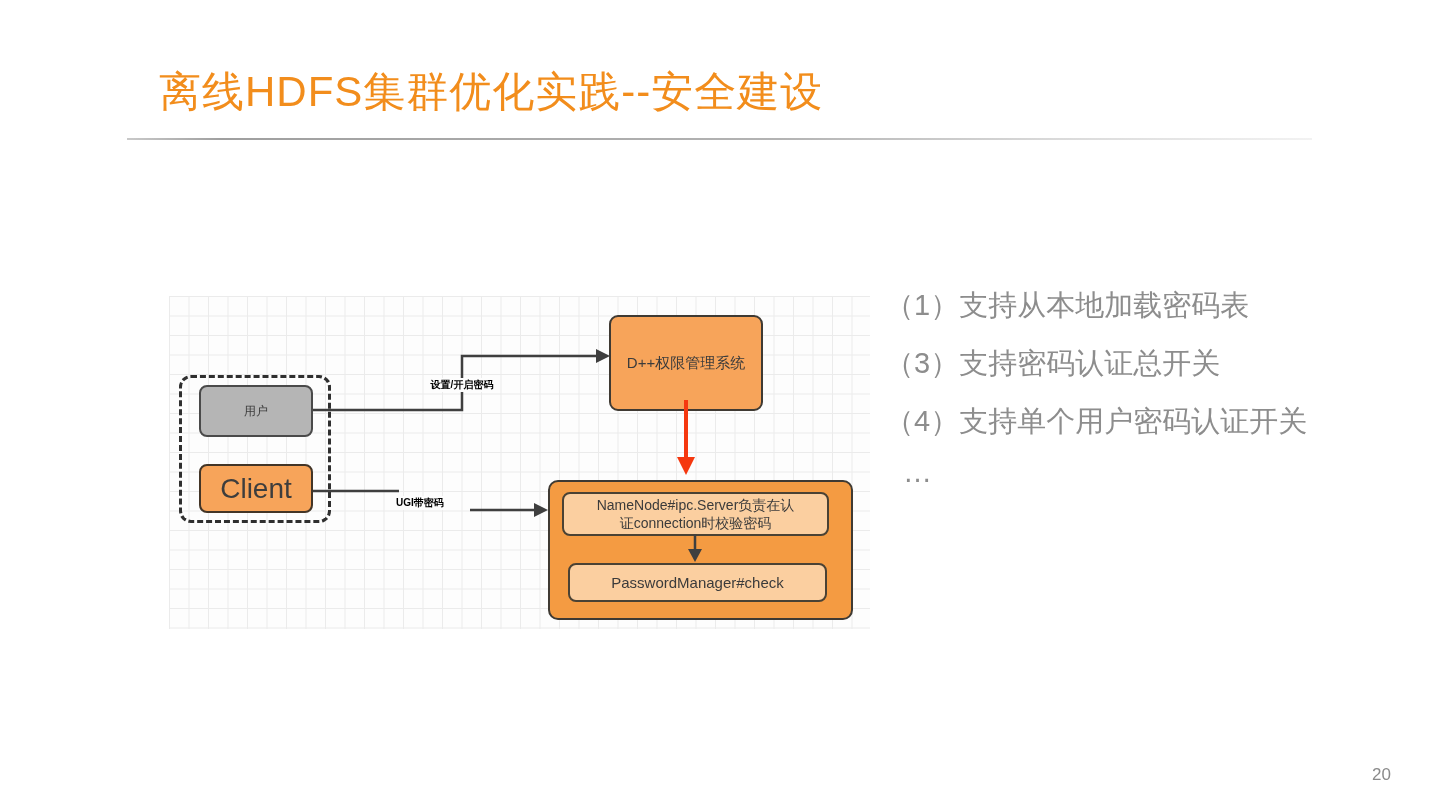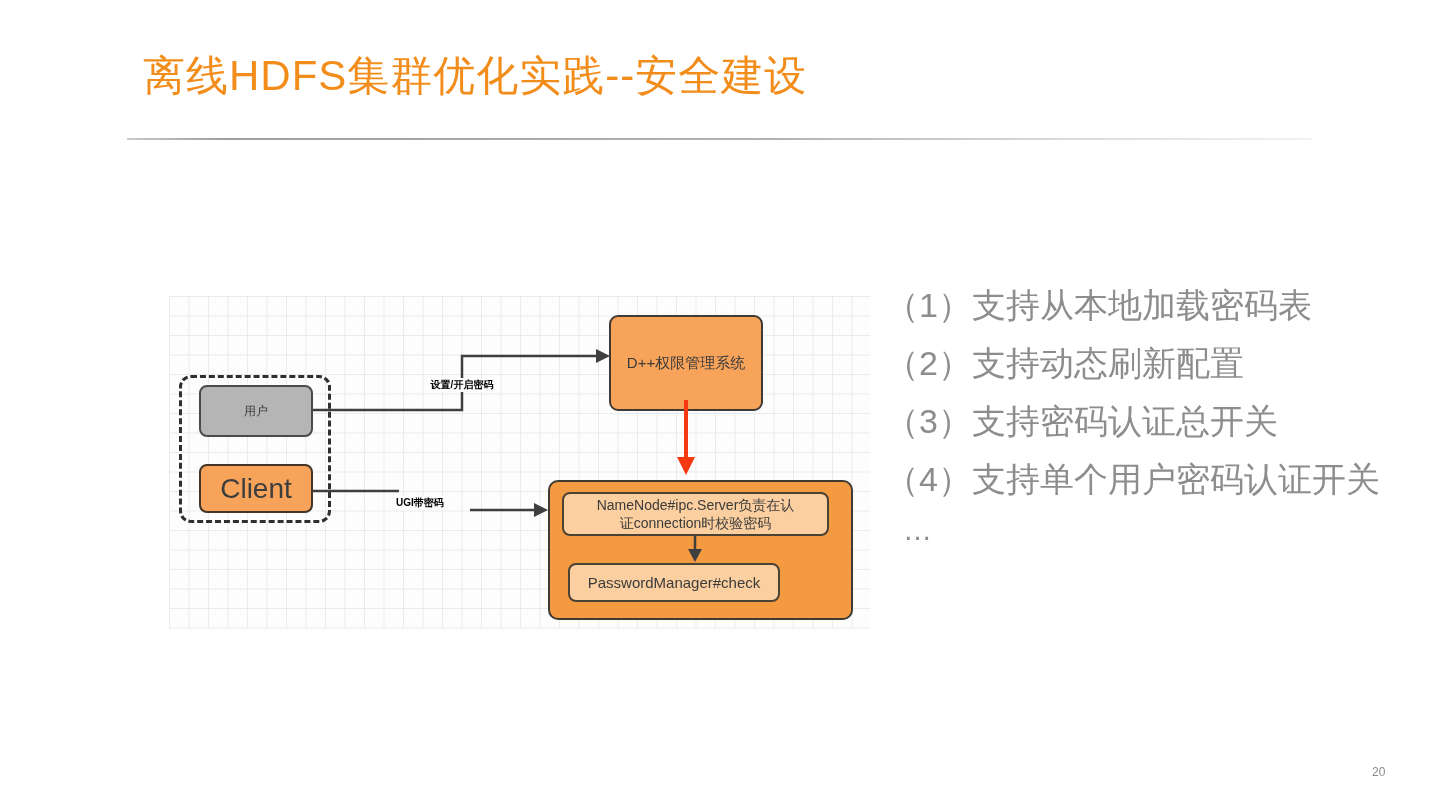--- a/index.html
+++ b/index.html
@@ -4,21 +4,21 @@
 <style>
   html,body{margin:0;padding:0;}
   body{
     width:1440px;height:810px;background:#ffffff;position:relative;overflow:hidden;
     font-family:"Liberation Sans","DejaVu Sans",sans-serif;
   }
   .slide{position:absolute;inset:0;}
 
   
   .title{
-    position:absolute;left:143px;top:48px;margin:0;
+    position:absolute;left:143px;top:48px;margin:16px;
     font-size:42px;font-weight:500;letter-spacing:1px;color:#F28D1C;
   }
   .divider{
     position:absolute;left:127px;top:138px;width:1185px;height:2px;
     background:linear-gradient(90deg,#c9c9c9 0%,#9f9f9f 8%,#b3b3b3 55%,#d9d9d9 78%,#f2f2f2 100%);
   }
   .bullet-row{position:absolute;left:148px;top:193px;display:flex;align-items:flex-start;}
   .bullet-dot{
     width:9px;height:9px;border-radius:50%;background:#F28D1C;
     margin-top:17px;margin-right:41px;flex:0 0 auto;
@@ -56,38 +56,38 @@
   }
   .outer-box{
     position:absolute;left:379px;top:184px;width:305px;height:140px;box-sizing:border-box;
     background:#F49B42;border:2.5px solid #3f3a33;border-radius:10px;
   }
   .inner-box{
     position:absolute;box-sizing:border-box;display:flex;flex-direction:column;align-items:center;justify-content:center;
     background:#FBCFA0;border:2px solid #4a4234;border-radius:8px;color:#3b3b3b;text-align:center;
   }
   .inner-namenode{left:12px;top:10px;width:267px;height:44px;font-size:14px;line-height:18px;}
-  .inner-password{left:18px;top:81px;width:212px;height:39px;font-size:15px;justify-content:center;}
+  .inner-password{left:18px;top:81px;width:259px;height:39px;font-size:15px;justify-content:center;}
   .inner-namenode span{display:block;}
 
   .edges{position:absolute;left:0;top:0;width:701px;height:333px;pointer-events:none;}
 
   .edge-label{
     position:absolute;background:#fdfdfd;color:#000000;font-size:10px;
     padding:0 2px;white-space:nowrap;font-weight:bold;
   }
   .label-set{left:293px;top:89px;transform:translate(-50%,-50%);}
   .label-ugi{left:225px;top:207px;transform:translate(0,-50%);}
 
   
   .notes{position:absolute;left:885px;top:283px;color:#8d8d8d;}
-  .note-item{font-size:34px;height:58px;line-height:44px;white-space:nowrap;}
+  .note-item{font-size:29px;height:58px;line-height:44px;white-space:nowrap;}
   .note-ellipsis{font-size:29px;line-height:30px;padding-left:18px;letter-spacing:4px;}
 
-  .page-number{position:absolute;left:1372px;top:765px;font-size:12px;color:#8a8a8a;}
+  .page-number{position:absolute;left:1372px;top:765px;font-size:17px;color:#8a8a8a;}
 </style>
 </head>
 <body>
 
 <div class="slide">
 
   <h1 class="title">离线HDFS集群优化实践--安全建设</h1>
   <div class="divider"></div>
 
 
@@ -132,21 +132,20 @@
       <path d="M526,238 L526,254" fill="none" stroke="#3f3f3f" stroke-width="2.5"></path>
       <polygon points="519,253 533,253 526,266" fill="#3f3f3f"></polygon>
     </svg>
 
     <div class="edge-label label-set">设置/开启密码</div>
     <div class="edge-label label-ugi">UGI带密码</div>
   </div>
 
   <div class="notes">
     <div class="note-item">（1）支持从本地加载密码表</div>
-    <div class="note-item">（2）支持动态刷新配置</div>
     <div class="note-item">（3）支持密码认证总开关</div>
     <div class="note-item">（4）支持单个用户密码认证开关</div>
     <div class="note-ellipsis">…</div>
   </div>
 
   <div class="page-number">20</div>
 
 </div>
 
 </body></html>

